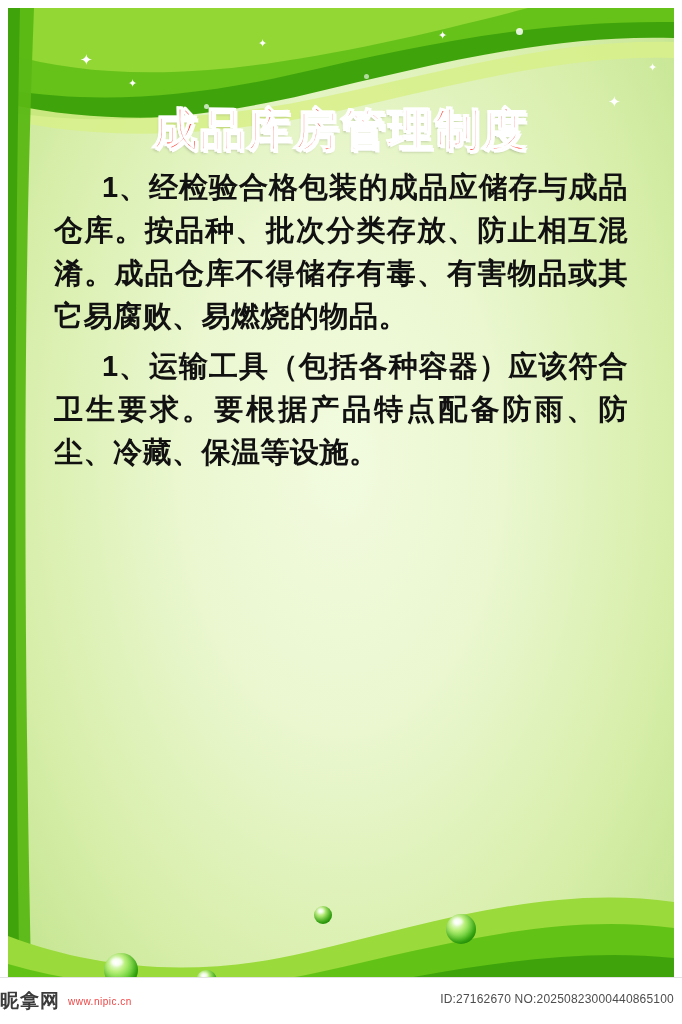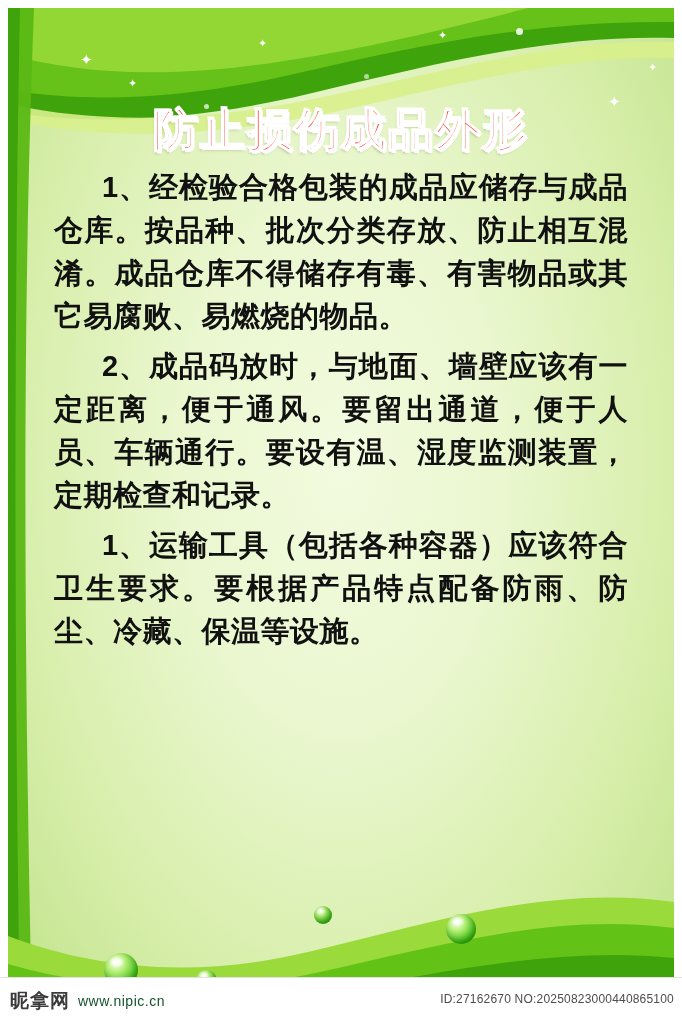--- a/index.html
+++ b/index.html
@@ -97,31 +97,30 @@
   .footer {
     position: absolute;
     left: 0; bottom: 0;
     width: 682px; height: 46px;
     background: #ffffff;
     display: flex;
     align-items: center;
   }
   .logo-wrap {
     display: flex; align-items: center;
-    margin-left: 10px;
   }
   .logo-cn {
     font-size: 19px;
     font-weight: bold;
     color: #3b3b3b;
     letter-spacing: 1px;
   }
   .logo-url {
-    font-size: 14px;
-    color: #14532d;
+    font-size: 10px;
+    color: #ef4444;
     margin-left: 8px;
     letter-spacing: .5px;
   }
   .idcode {
     position: absolute;
     right: 8px; top: 14px;
     font-size: 12px;
     color: #4d4d4d;
     font-family: "Liberation Sans", sans-serif;
     letter-spacing: .2px;
@@ -165,25 +164,24 @@
 
     <span class="dot" style="left:508px; top:20px;  width:7px;  height:7px;  background:#ffffff; opacity:.85;"></span>
     <span class="dot" style="left:196px; top:96px;  width:5px;  height:5px;  background:#ffffff; opacity:.7;"></span>
     <span class="dot" style="left:356px; top:66px;  width:5px;  height:5px;  background:#ffffff; opacity:.6;"></span>
 
     <span class="bubble" style="left:96px;  top:945px; width:34px; height:34px;"></span>
     <span class="bubble" style="left:188px; top:962px; width:21px; height:21px;"></span>
     <span class="bubble" style="left:306px; top:898px; width:18px; height:18px;"></span>
     <span class="bubble" style="left:438px; top:906px; width:30px; height:30px;"></span>
 
-    <div class="title">防止损伤成品外形</div>
+    <div class="title">成品库房管理制度</div>
 
     <div class="content">
       <p class="para">1、经检验合格包装的成品应储存与成品仓库。按品种、批次分类存放、防止相互混淆。成品仓库不得储存有毒、有害物品或其它易腐败、易燃烧的物品。</p>
-      <p class="para">2、成品码放时，与地面、墙壁应该有一定距离，便于通风。要留出通道，便于人员、车辆通行。要设有温、湿度监测装置，定期检查和记录。</p>
       <p class="para">1、运输工具（包括各种容器）应该符合卫生要求。要根据产品特点配备防雨、防尘、冷藏、保温等设施。</p>
     </div>
 
   </div>
 
   <div class="divider"></div>
 
   <div class="footer">
     <div class="logo-wrap">
       <span class="logo-cn">昵拿网</span>

